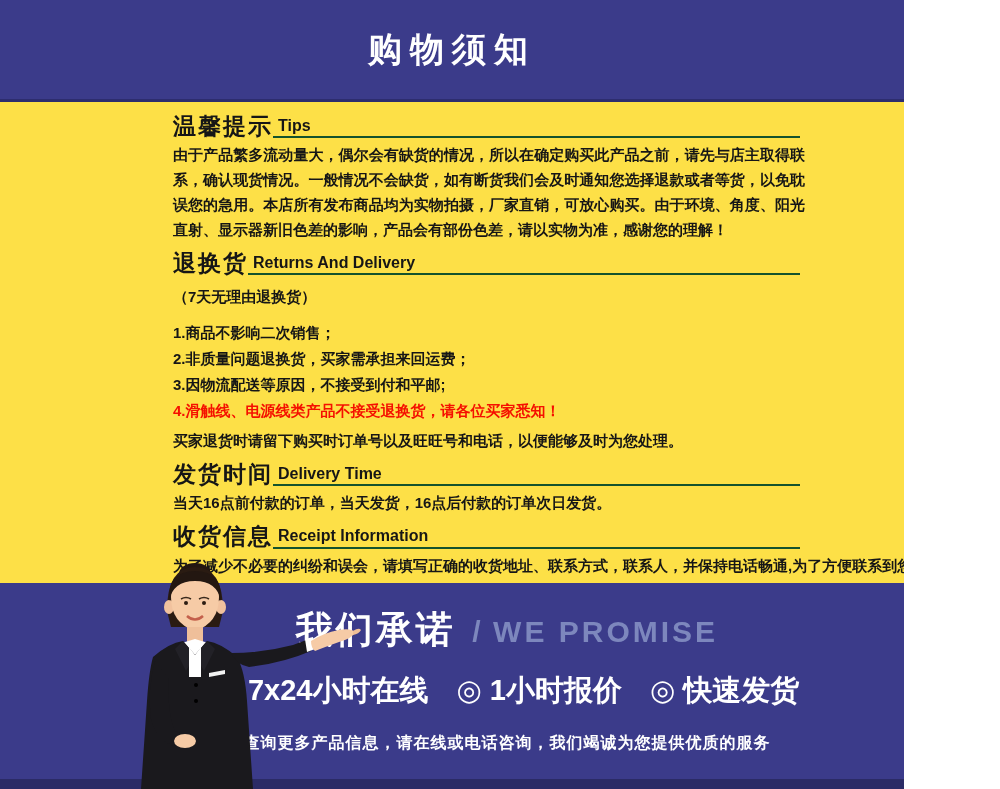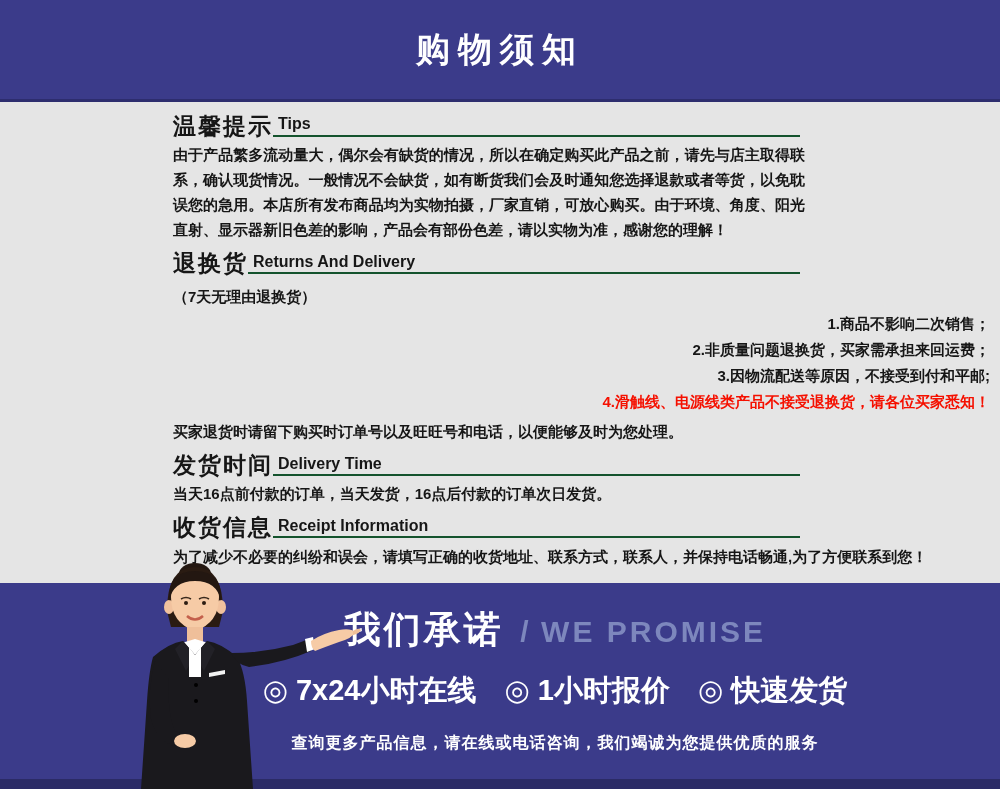--- a/index.html
+++ b/index.html
@@ -1,39 +1,39 @@
 <!DOCTYPE html>
 <html><head>
 <meta charset="utf-8">
 <style>
   * { margin:0; padding:0; box-sizing:border-box; }
   body { background:#ffffff; font-family:"Liberation Sans", sans-serif; }
-  .page { position:relative; width:1000px; height:789px; background:#e5e5e5; overflow:hidden; }
+  .page { position:relative; width:904px; height:789px; background:#fde047; overflow:hidden; }
 
   
   .header {
     height:102px; background:#3b3b8a; border-bottom:3px solid #2d2d6e;
     display:flex; align-items:center; justify-content:center;
   }
   .header-title {
     color:#ffffff; font-size:34px; font-weight:bold; letter-spacing:8px;
   }
 
   
   .content { height:481px; padding:12px 10px 0 173px; color:#161616; }
-  .sec-head { display:flex; align-items:center; width:627px; margin-top:9px; }
+  .sec-head { display:flex; align-items:flex-end; width:627px; margin-top:9px; }
   .sec-head.first { margin-top:0; }
   .sec-zh { font-size:23px; font-weight:bold; letter-spacing:2px; line-height:1.05; white-space:nowrap; }
   .sec-en-line {
     flex:1; border-bottom:2px solid #14532d; font-size:16px; font-weight:bold;
     padding:0 0 1px 5px; line-height:1.15; white-space:nowrap;
   }
   .para { width:632px; margin-top:4px; font-size:15px; font-weight:bold; line-height:25px; text-align:justify; }
   .note { margin-top:10px; font-size:15px; font-weight:bold; line-height:24px; }
-  .list { margin-top:2px;text-align:right; }
+  .list { margin-top:11px; }
   .list-item { font-size:15px; font-weight:bold; line-height:26px; }
   .list-item.red { color:#f51000; }
   .para.nowrap { width:auto; white-space:nowrap; text-align:left; }
 
   
   .footer { position:relative; height:206px; background:#3b3b8a; }
   .footer-strip { position:absolute; left:0; right:0; bottom:0; height:10px; background:#2b2b66; }
   .footer-inner { margin-left:110px; text-align:center; position:relative; z-index:2; }
   .promise-row { padding-top:22px; }
   .promise-zh { color:#ffffff; font-size:37px; font-weight:bold; letter-spacing:3px; }

